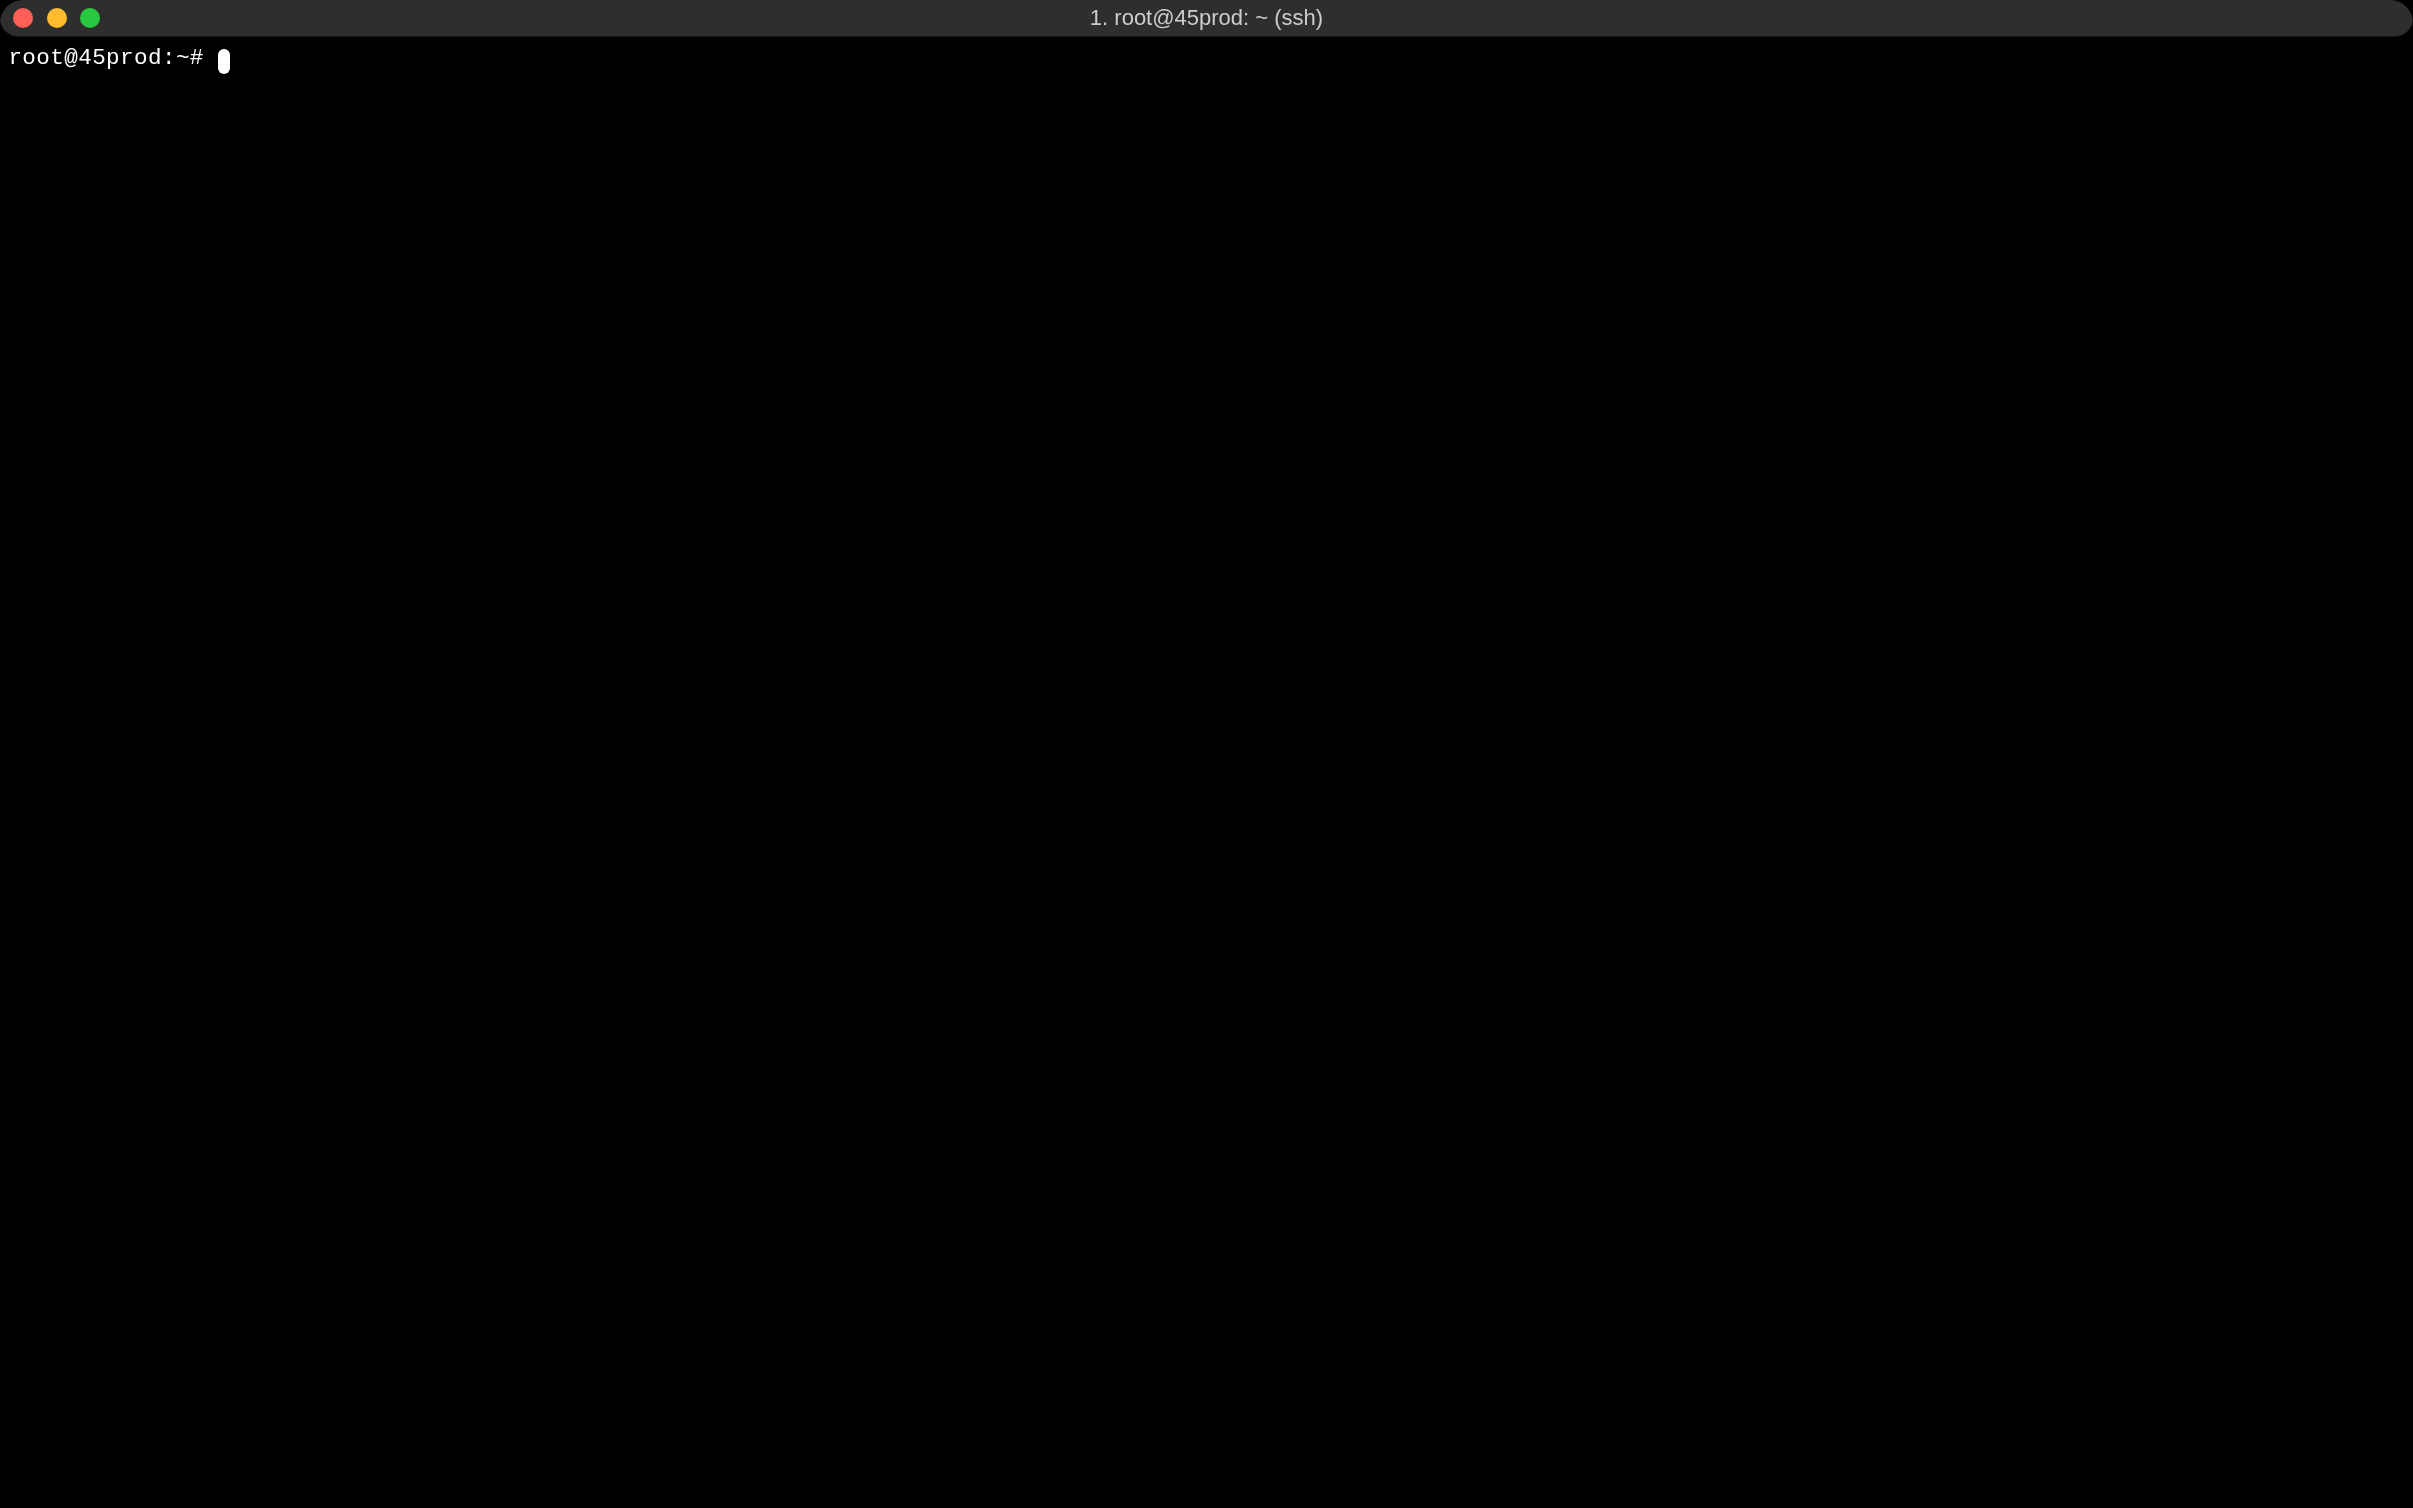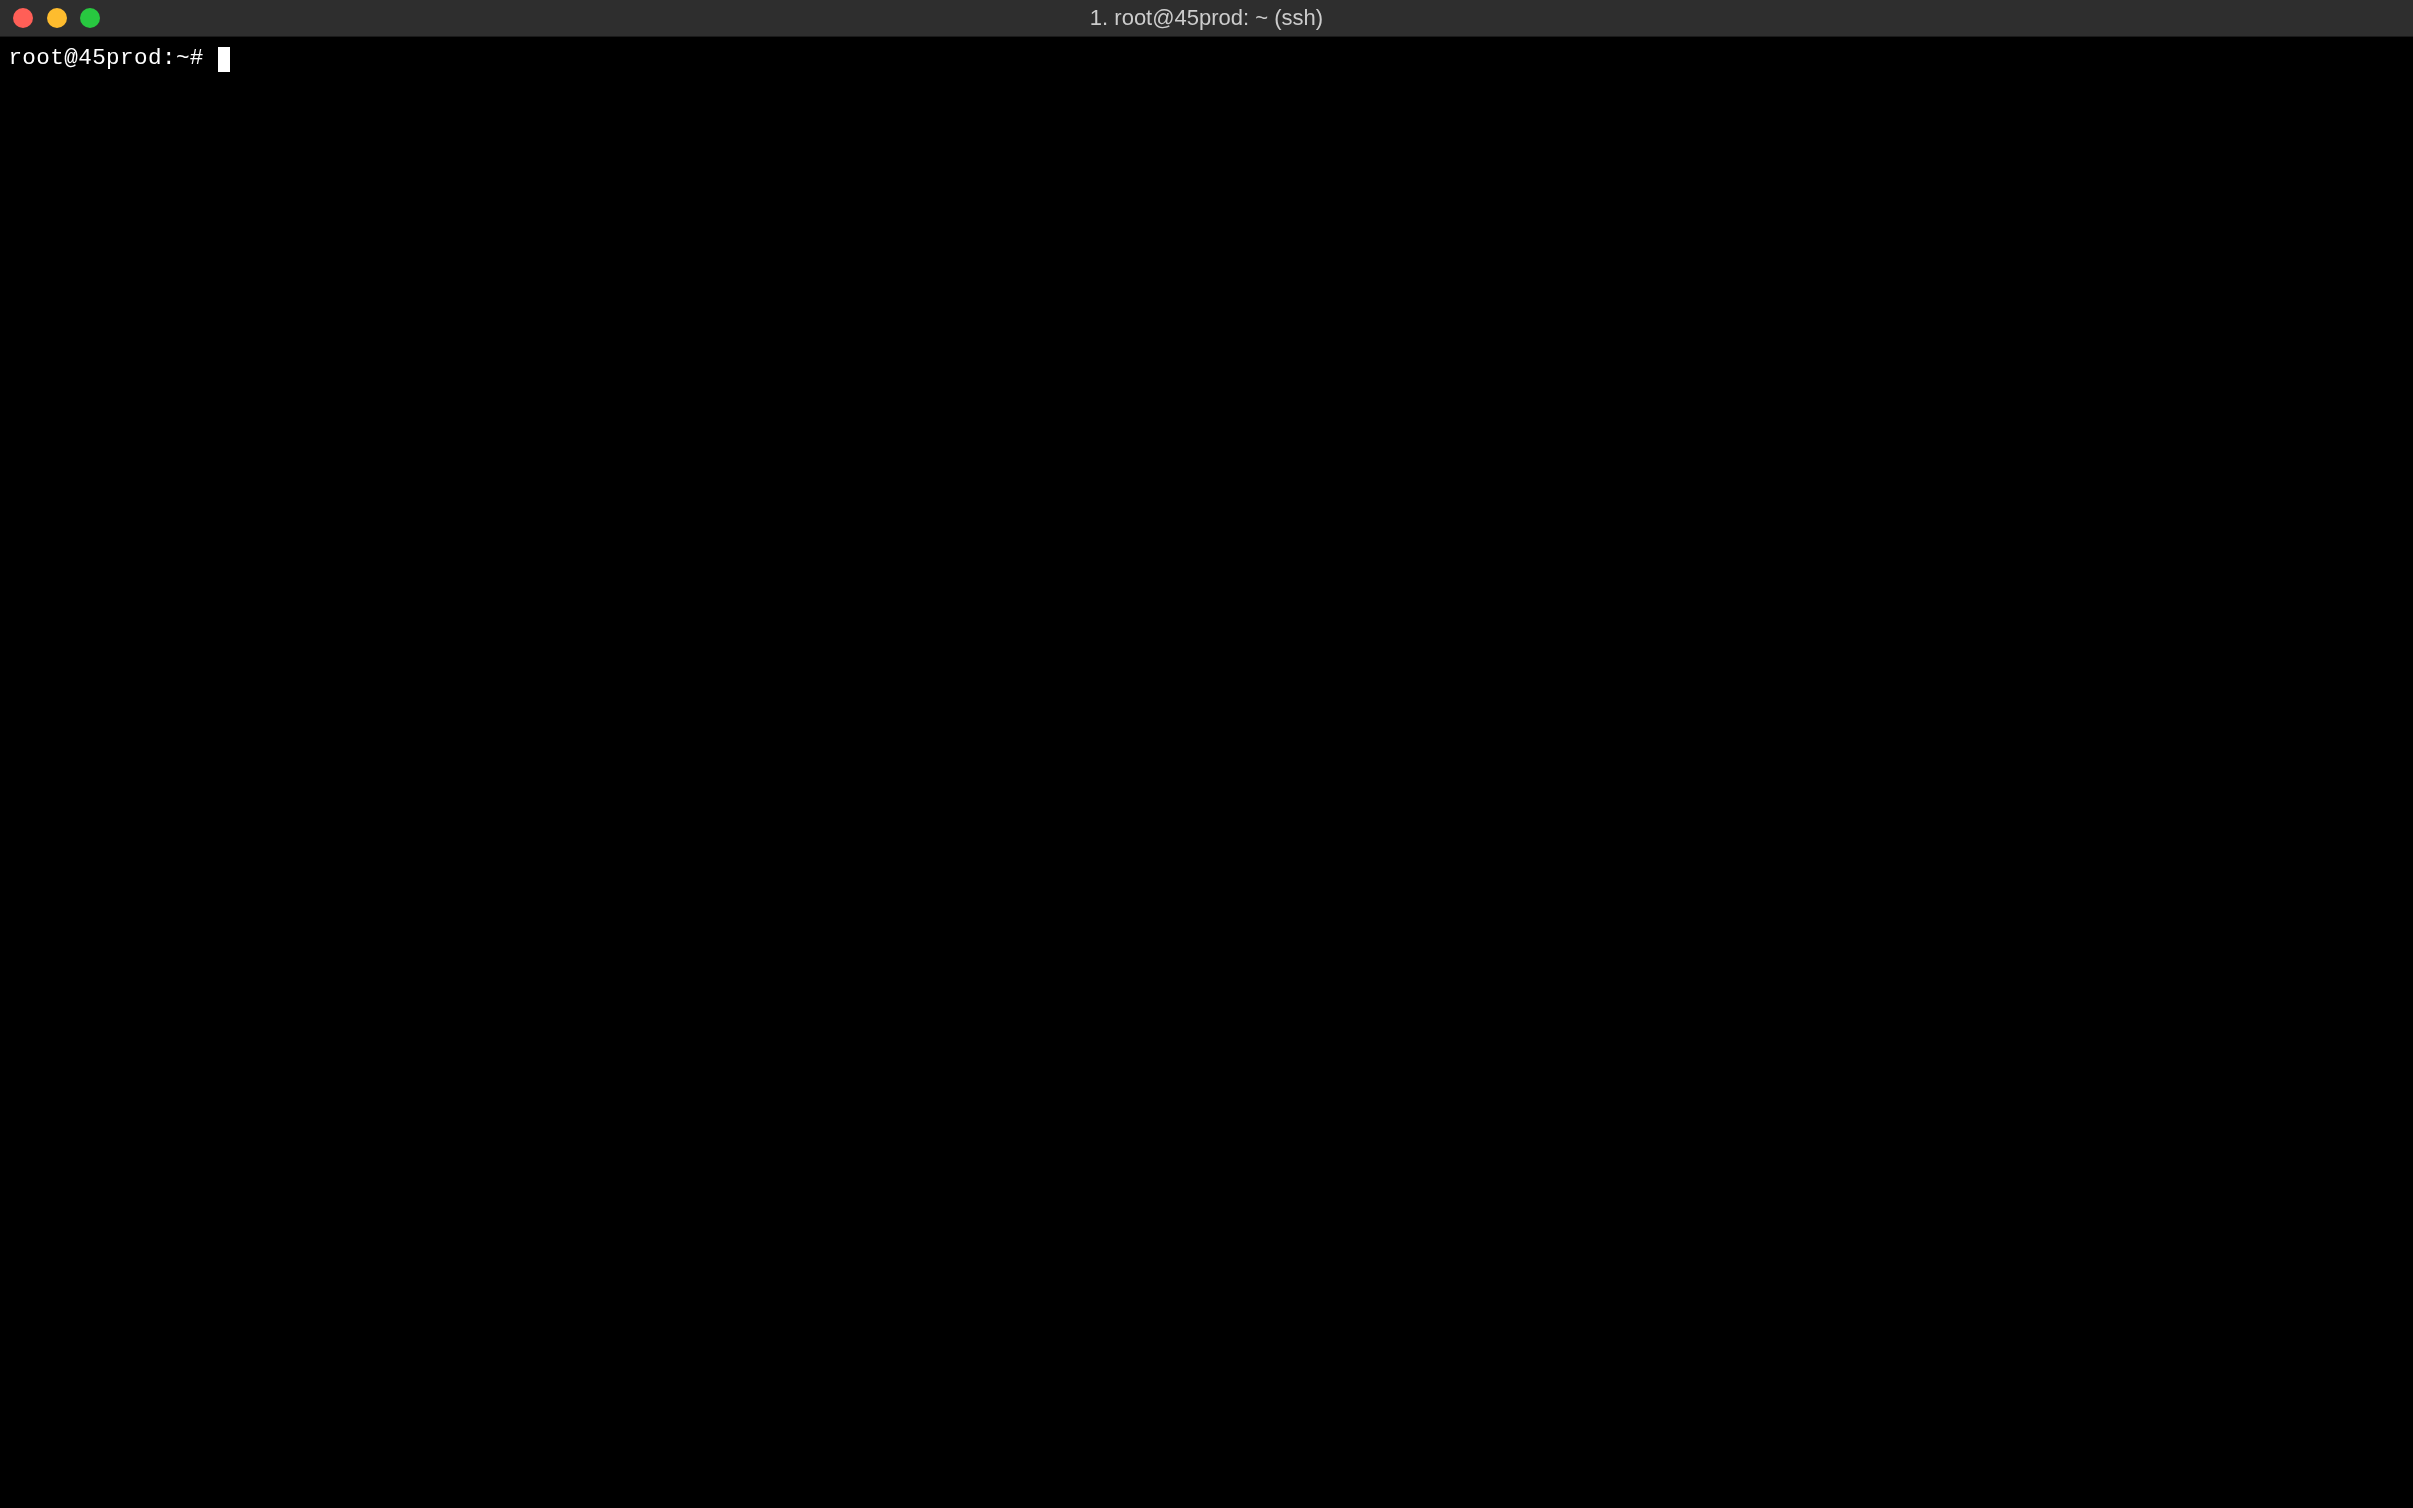--- a/index.html
+++ b/index.html
@@ -1,18 +1,19 @@
 <!DOCTYPE html>
 <html style="font-size:13.4px"><head>
   <meta charset="utf-8">
   <style>
     * {
       margin: 0;
       padding: 0;
       box-sizing: border-box;
+      border-radius: 23px;
     }
     
     body {
       width: 2413px;
       height: 1508px;
       background-color: #000000;
       font-family: "SF Mono", Monaco, Menlo, Consolas, "Courier New", monospace;
       overflow: hidden;
     }
     
@@ -72,21 +73,21 @@
       background-color: #000000;
       padding: 6.7px 8.4px;
       color: #ffffff;
       font-size: 22.6px;
       line-height: 1.3;
       letter-spacing: 0.4px;
     }
     
     .terminal-line {
       display: flex;
-      align-items: flex-start;
+      align-items: center;
       white-space: pre;
     }
     
     .prompt {
       color: #ffffff;
     }
     
     .command {
       color: #ffffff;
     }

